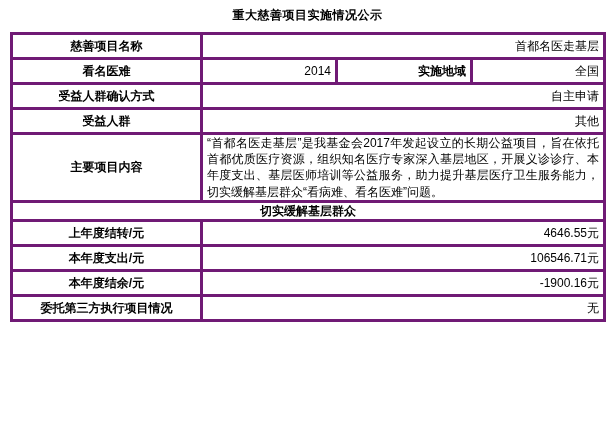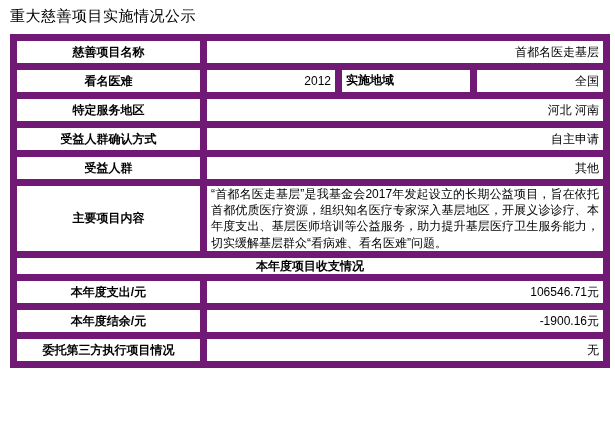--- a/index.html
+++ b/index.html
@@ -15,50 +15,49 @@
     overflow: hidden;
   }
   .page {
     width: 615px;
     height: 427px;
     box-sizing: border-box;
     padding: 0 10px;
     position: relative;
   }
   .doc-title {
-    text-align: left;
-    font-size: 15px;
-    font-weight: normal;
+    text-align: center;
+    font-size: 12px;
+    font-weight: bold;
     letter-spacing: 0.5px;
     padding: 7px 0 8px 0;
   }
   table.main {
     width: 595px;
     border-collapse: collapse;
     table-layout: fixed;
   }
   table.main td {
-    border: 7px solid #701a75;
+    border: 3px solid #701a75;
     font-size: 12px;
     padding: 0 4px;
     vertical-align: middle;
     line-height: 1.35;
   }
   .label {
     text-align: center;
     font-weight: bold;
     width: 190px;
   }
   .value {
     text-align: right;
   }
   .sub-label {
-    text-align: left;
+    text-align: right;
     font-weight: bold;
-    font-family: Liberation Mono, monospace;
   }
   .section-head {
     text-align: center;
     font-weight: bold;
     font-size: 12px;
     padding: 5px 0;
   }
   .content-cell {
     text-align: left;
     padding: 8px 10px 8px 12px;
@@ -88,44 +87,44 @@
       <col style="width:135px">
       <col style="width:133px">
     </colgroup>
     <tbody>
       <tr class="row-tall">
         <td class="label">慈善项目名称</td>
         <td class="value" colspan="3">首都名医走基层</td>
       </tr>
       <tr class="row-tall">
         <td class="label">看名医难</td>
-        <td class="value">2012</td>
+        <td class="value">2014</td>
         <td class="sub-label">实施地域</td>
         <td class="value">全国</td>
-      </tr>
-      <tr class="row-tall">
-        <td class="label">特定服务地区</td>
-        <td class="value" colspan="3">河北 河南</td>
       </tr>
       <tr class="row-tall">
         <td class="label">受益人群确认方式</td>
         <td class="value" colspan="3">自主申请</td>
       </tr>
       <tr class="row-tall">
         <td class="label">受益人群</td>
         <td class="value" colspan="3">其他</td>
       </tr>
       <tr>
         <td class="label">主要项目内容</td>
         <td class="content-cell" colspan="3">
           <p>“首都名医走基层”是我基金会2017年发起设立的长期公益项目，旨在依托首都优质医疗资源，组织知名医疗专家深入基层地区，开展义诊诊疗、本年度支出、基层医师培训等公益服务，助力提升基层医疗卫生服务能力，切实缓解基层群众“看病难、看名医难”问题。</p>
         </td>
       </tr>
       <tr>
-        <td class="section-head" colspan="4">本年度项目收支情况</td>
+        <td class="section-head" colspan="4">切实缓解基层群众</td>
+      </tr>
+      <tr class="row-tall">
+        <td class="label">上年度结转/元</td>
+        <td class="value" colspan="3">4646.55元</td>
       </tr>
       <tr class="row-tall">
         <td class="label">本年度支出/元</td>
         <td class="value" colspan="3">106546.71元</td>
       </tr>
       <tr class="row-tall">
         <td class="label">本年度结余/元</td>
         <td class="value" colspan="3">-1900.16元</td>
       </tr>
       <tr class="row-tall">

